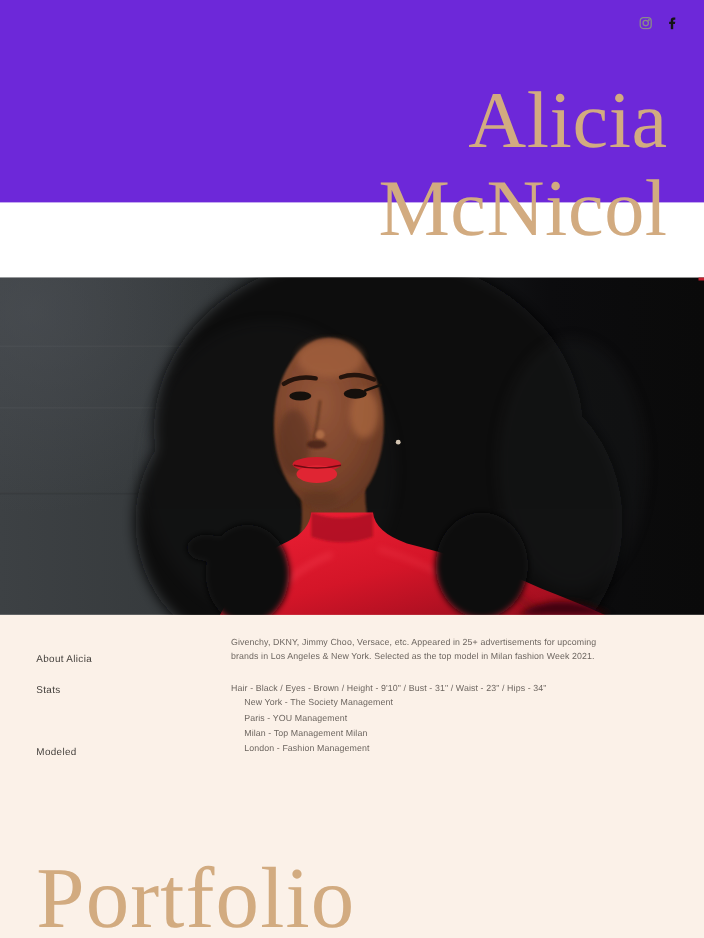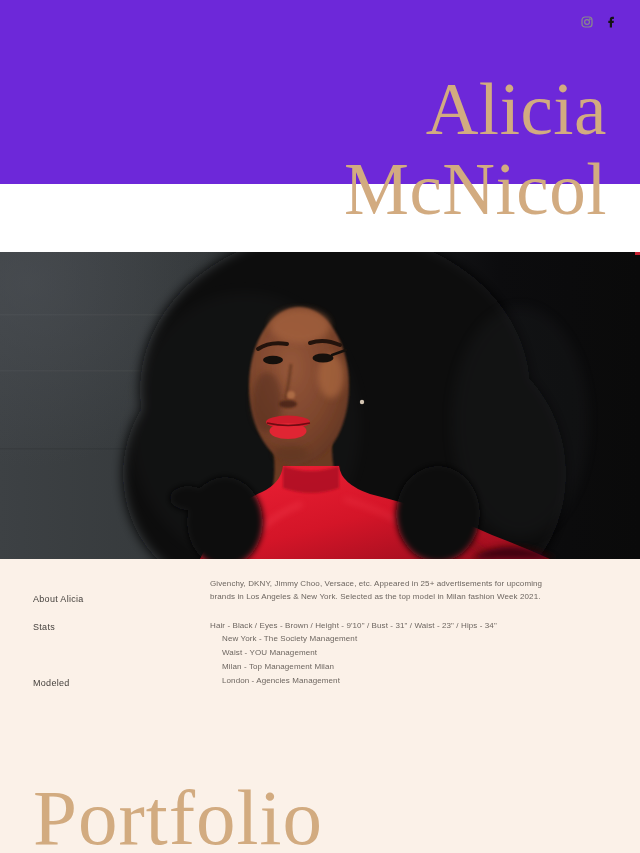--- a/index.html
+++ b/index.html
@@ -163,22 +163,22 @@
       <div class="label">Stats</div>
       <div class="content">
         <div class="line">Hair - Black / Eyes - Brown / Height - 9'10" / Bust - 31" / Waist - 23" / Hips - 34"</div>
       </div>
     </div>
 
     <div class="row">
       <div class="label">Modeled</div>
       <div class="content">
         <div class="agency-line">New York - The Society Management</div>
-        <div class="agency-line">Waist - YOU Management</div>
+        <div class="agency-line">Paris - YOU Management</div>
         <div class="agency-line">Milan - Top Management Milan</div>
-        <div class="agency-line">London - Agencies Management</div>
+        <div class="agency-line">London - Fashion Management</div>
       </div>
     </div>
 
     <h2 class="portfolio-heading">Portfolio</h2>
   </div>
 
 </div>
 
 </body></html>

